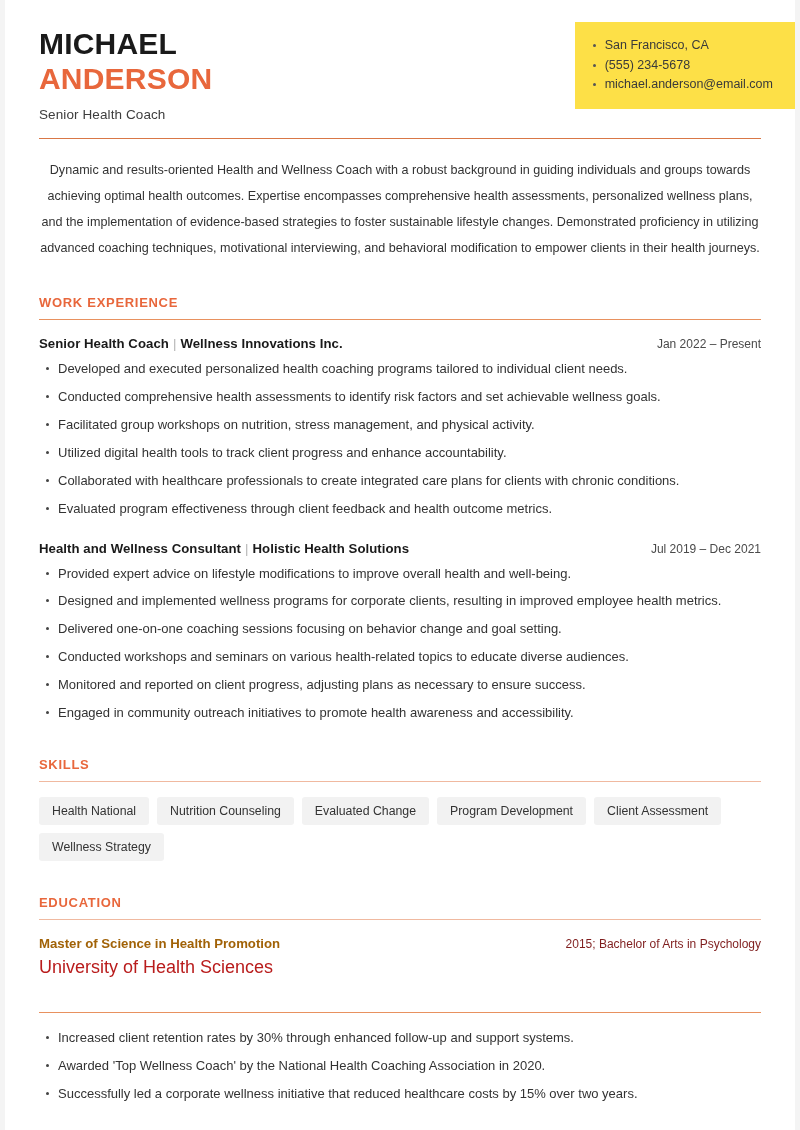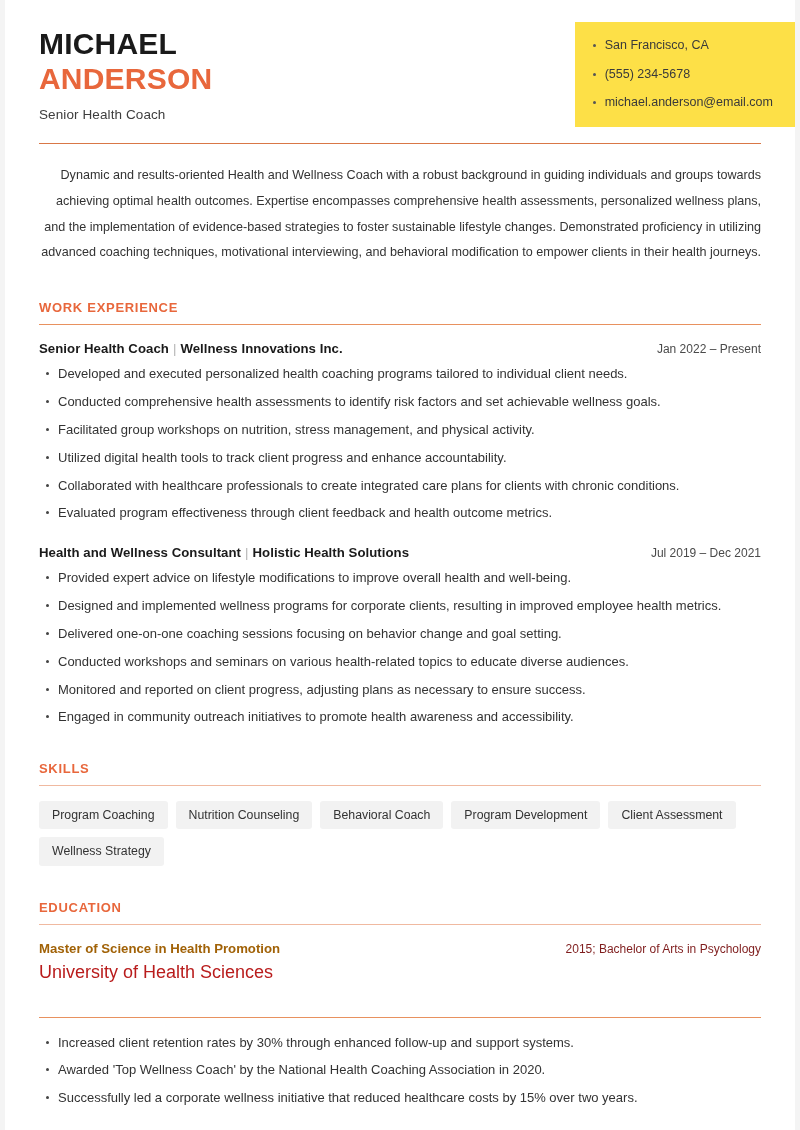--- a/index.html
+++ b/index.html
@@ -61,21 +61,21 @@
     margin: 0;
     padding: 0 0 0 14px;
   }
   .contact-list li {
     position: relative;
     font-size: 12.5px;
     color: #3a3a3a;
     line-height: 1.25;
     padding: 0 0 0 2px;
   }
-  .contact-list li + li { margin-top: 13px; }
+  .contact-list li + li { margin-top: 4px; }
   .contact-list li::before {
     content: "";
     position: absolute;
     left: -10px;
     top: 6px;
     width: 3px;
     height: 3px;
     border-radius: 50%;
     background: #555555;
   }
@@ -84,21 +84,21 @@
     margin-top: 16px;
     border-top: 1.6px solid #d97746;
   }
 
   
   .summary {
     margin-top: 19px;
     font-size: 12.6px;
     line-height: 2.05;
     color: #333333;
-    text-align: right;
+    text-align: center;
   }
 
   
   .section { margin-top: 34px; }
   .section-title {
     color: #e8673c;
     font-size: 13px;
     font-weight: bold;
     letter-spacing: 0.7px;
     text-transform: uppercase;
@@ -269,23 +269,23 @@
         <li>Monitored and reported on client progress, adjusting plans as necessary to ensure success.</li>
         <li>Engaged in community outreach initiatives to promote health awareness and accessibility.</li>
       </ul>
     </div>
   </div>
 
   <div class="section">
     <div class="section-title">SKILLS</div>
     <div class="section-rule"></div>
     <div class="tags">
-      <span class="tag">Program Coaching</span>
+      <span class="tag">Health National</span>
       <span class="tag">Nutrition Counseling</span>
-      <span class="tag">Behavioral Coach</span>
+      <span class="tag">Evaluated Change</span>
       <span class="tag">Program Development</span>
       <span class="tag">Client Assessment</span>
       <span class="tag">Wellness Strategy</span>
     </div>
   </div>
 
   <div class="section">
     <div class="section-title">EDUCATION</div>
     <div class="section-rule"></div>
     <div class="edu">

